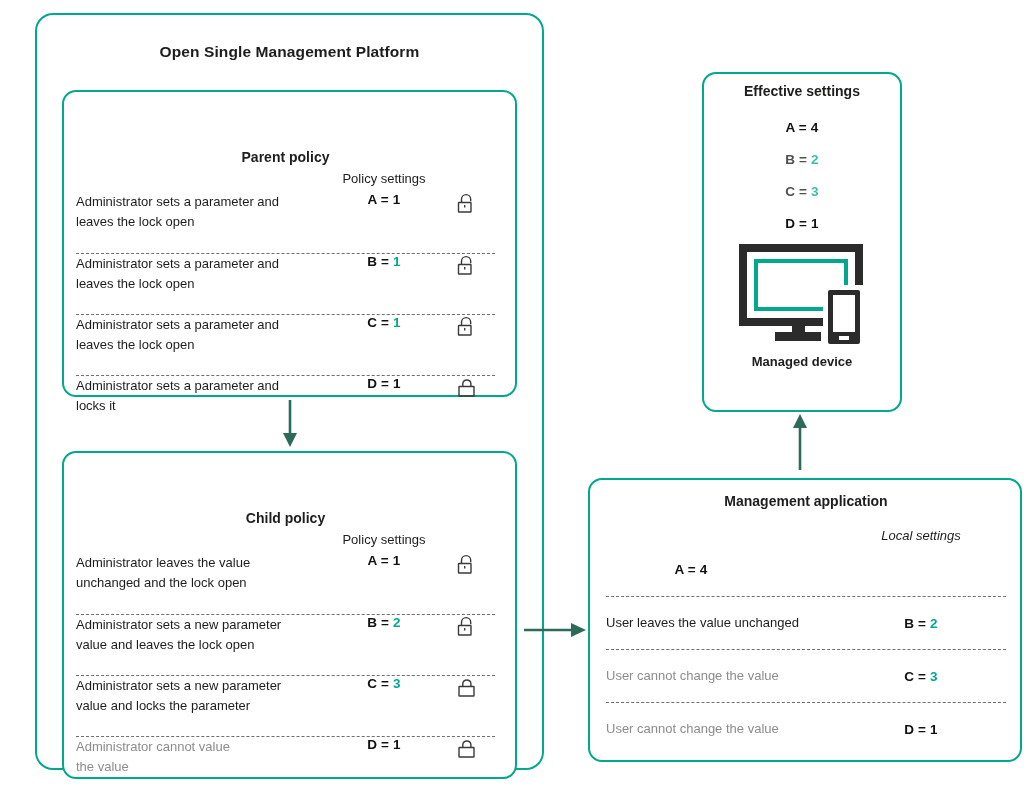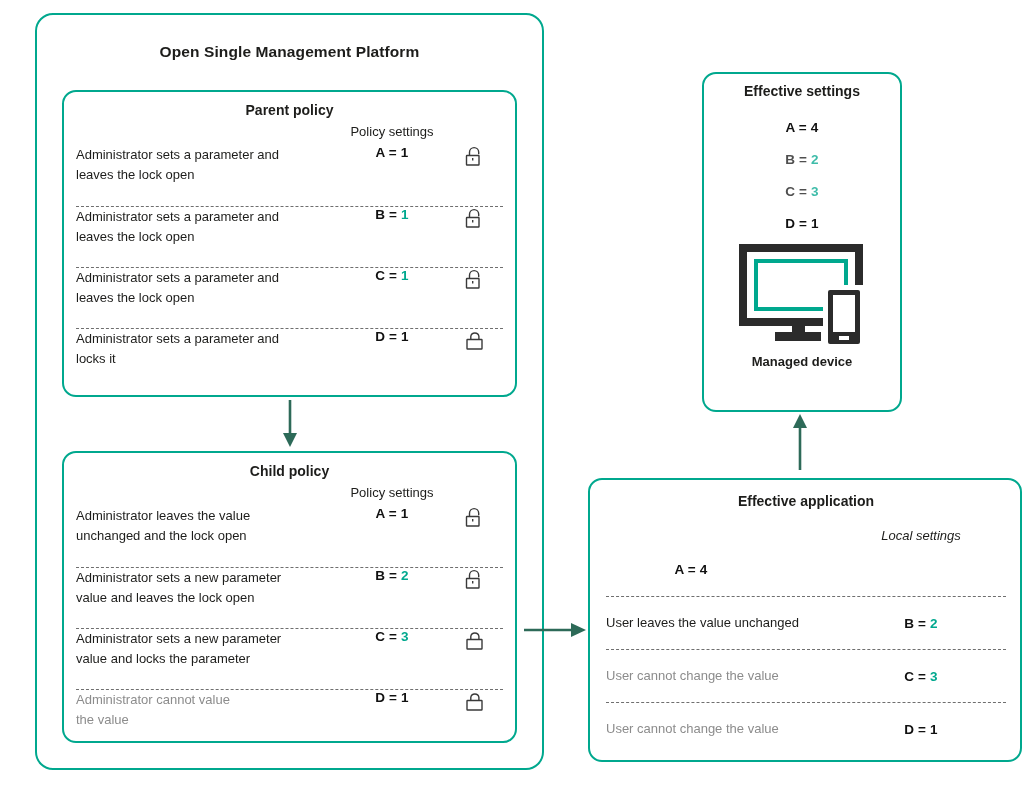--- a/index.html
+++ b/index.html
@@ -9,22 +9,22 @@
   .teal { color:#00A88E; }
   .panel { position:absolute; background:#fff; border:2px solid #00A88E; border-radius:14px; }
 
   
   .osmp-box { position:absolute; left:35px; top:13px; width:509px; height:757px;
               border:2px solid #00A88E; border-radius:18px; background:#fff; }
   .osmp-title { margin-top:28px; text-align:center; font-size:15.5px; font-weight:700; color:#1d1d1b; letter-spacing:.1px; }
 
   
   .parent-panel { left:62px; top:90px;  width:455px; height:307px; }
-  .child-panel  { left:62px; top:451px; width:455px; height:292px; }
-  .panel-inner  { padding:10px 12px 0 12px; }
+  .child-panel  { left:62px; top:451px; width:455px; height:328px; }
+  .panel-inner  { padding:10px 20px 0 12px;margin-top:47px; }
   .panel-title  { text-align:center; font-weight:700; font-size:14px; color:#1d1d1b; }
 
   .phead { display:flex; height:27px; align-items:center; }
   .phead .spacer { flex:1; }
   .phead .head-label { width:110px; text-align:center; font-size:13px; color:#1d1d1b; white-space:nowrap; }
   .phead .lock-spacer { width:56px; }
 
   .prow { display:flex; align-items:flex-start; height:61px; }
   .prow + .prow { border-top:1px dashed #6f6f6f; }
   .desc { flex:1; font-size:13px; color:#1d1d1b; line-height:1.5; white-space:pre-line; }
@@ -181,21 +181,21 @@
             <rect x="3" y="10.5" width="15" height="9.5" rx="0.5"></rect>
             <path d="M6.8,10.5 V7.4 A4.1,4.1 0 0 1 14.9,7.4 V10.5"></path>
           </svg>
         </div>
       </div>
     </div>
   </div>
 
   <div class="panel kasp-panel">
     <div class="kasp-inner">
-      <div class="panel-title">Effective application</div>
+      <div class="panel-title">Management application</div>
       <div class="khead">
         <div class="spacer"></div>
         <div class="head-label">Local settings</div>
       </div>
 
       <div class="krow">
         <div class="valcol"><span>A =</span> <span>4</span></div>
       </div>
       <div class="krow">
         <div class="desc">User leaves the value unchanged</div>

